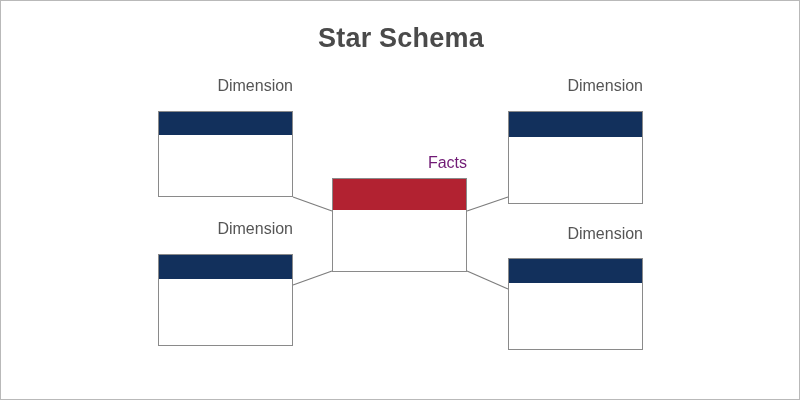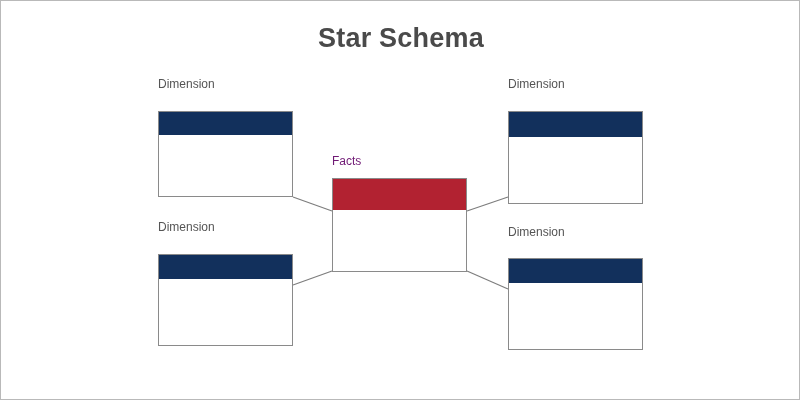--- a/index.html
+++ b/index.html
@@ -47,24 +47,24 @@
   .entity .hdr {
     width: 100%;
     box-sizing: border-box;
   }
   .entity .body {
     flex: 1 1 auto;
     background: #ffffff;
   }
   .entity-label {
     position: absolute;
-    font-size: 12px;
+    font-size: 16px;
     color: #555555;
     white-space: nowrap;
-    text-align: left;
+    text-align: right;
   }
 </style>
 </head>
 <body>
 
 <div id="canvas" style="background: rgb(255, 255, 255); border-color: rgb(185, 185, 185); padding-left: 32px;">
 
   <div id="title" style="color: rgb(74, 74, 74);">Star Schema</div>
 
   <svg id="links" viewBox="0 0 800 400" xmlns="http://www.w3.org/2000/svg">

